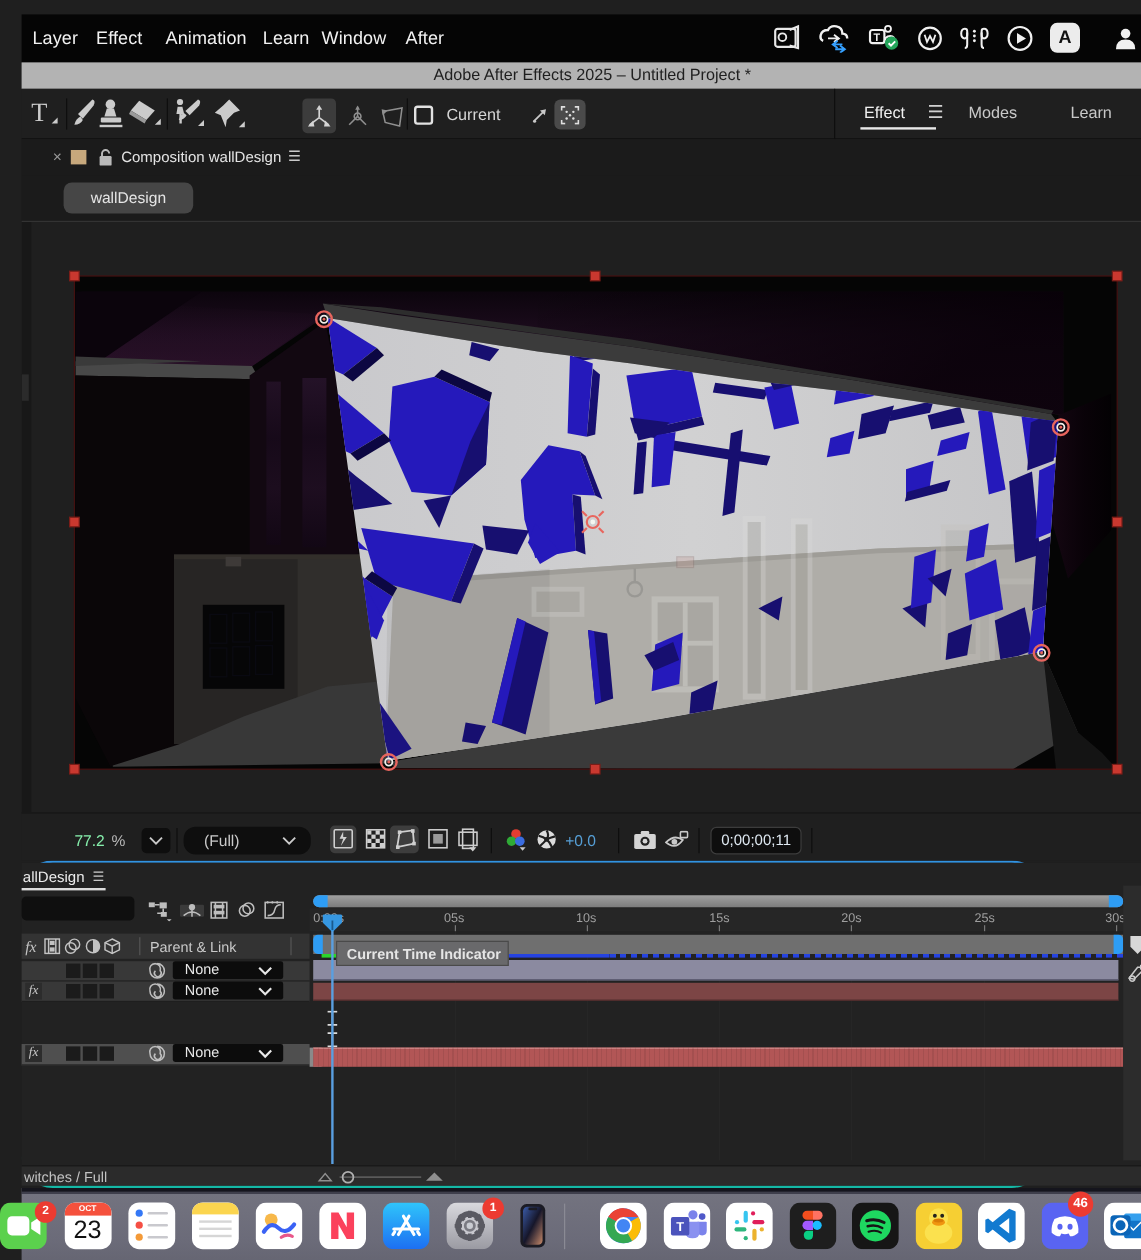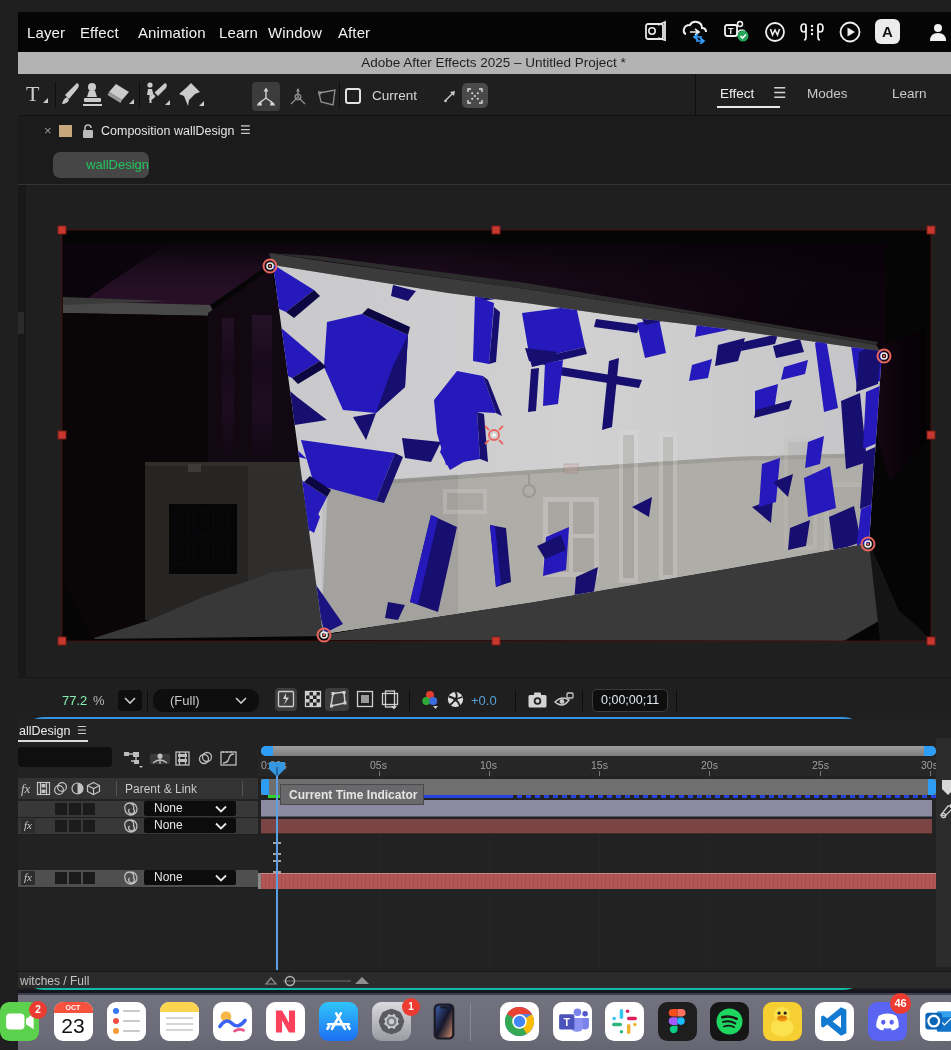--- a/index.html
+++ b/index.html
@@ -18,22 +18,22 @@
   color:#1f1f1f; font-size:13.5px; text-align:center; line-height:22px; }
 
 
 #toolbar { left:0; top:62px; width:951px; height:42px; background:#1f1f1f; border-bottom:1px solid #121212;}
 .wsdiv { position:absolute; left:677px; top:0; width:1px; height:42px; background:#0e0e0e; }
 .wtab { position:absolute; top:12px; font-size:13.5px; color:#c9c9c9; }
 
 
 #tabbar { left:0; top:104px; width:951px; height:30px; background:#1b1b1b; }
 #chiprow { left:0; top:134px; width:951px; height:39px; background:#1b1b1b; border-bottom:1px solid #333; }
-.chip { position:absolute; left:35px; top:6px; width:96px; height:26px; background:#464646;
-  border-radius:7px; color:#22c55e; font-size:13px; text-align:right; line-height:26px; }
+.chip { position:absolute; left:35px; top:6px; width:108px; height:26px; background:#464646;
+  border-radius:7px; color:#e5e5e5; font-size:13px; text-align:center; line-height:26px; }
 
 
 #viewport { left:0; top:173px; width:938px; height:492px; background:#1f1f1f; overflow:hidden; }
 
 
 #compbar { left:0; top:665px; width:938px; height:40px; background:#1f1f1f; border-top:1px solid #161616; }
 .cbtn { position:absolute; background:#0e0e0e; border-radius:4px; }
 
 
 #timeline { left:0; top:705px; width:851px; height:273px; background:#222; border-top:2px solid #3193e2; border-right:3px solid #3193e2; border-bottom:4px solid #14b8a6;border-radius:26px;}

